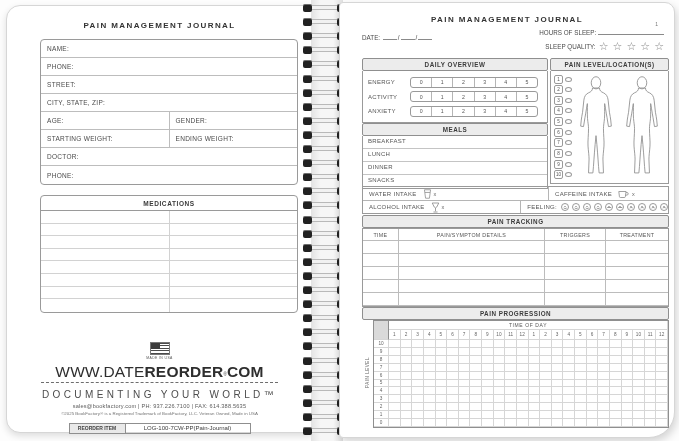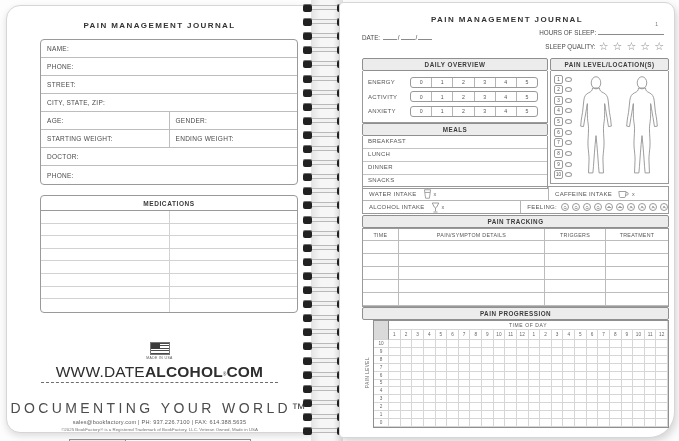--- a/index.html
+++ b/index.html
@@ -37,21 +37,21 @@
   .meds-cell + .meds-cell { border-left:1px solid #d2d2d2; }
 
   .pl-footer { position:absolute; left:0; right:0; top:336px; text-align:center; }
   .flag { width:20px; height:13px; margin:0 auto; position:relative; background:repeating-linear-gradient(#4a4a4a 0 1px, #fff 1px 2.4px); border:1px solid #777; }
   .flag .field { position:absolute; left:0; top:0; width:9px; height:6px; background:#3c3c3c; }
   .made-in { font-size:3.4px; letter-spacing:.4px; color:#555; margin-top:1px; }
   .url-line { margin-top:3px; font-size:15.5px; letter-spacing:.2px; color:#2e2e2e; }
   .url-line .bold { font-weight:bold; }
   .regdot { display:inline-block; font-size:4.5px; line-height:3.5px; vertical-align:baseline; transform:translateY(-1px); color:#2e2e2e; }
   .footer-divider { width:237px; margin:1px auto 0; border-bottom:1px dashed #6d6d6d; }
-  .tagline { margin-top:17px; font-size:14px; letter-spacing:3.4px; color:#4c4c4c; }
+  .tagline { margin-top:6px; font-size:10px; letter-spacing:3.4px; color:#4c4c4c; }
   .contact { margin-top:3px; font-size:5.6px; color:#5c5c5c; letter-spacing:.2px; }
   .copyright { margin-top:2px; font-size:4.4px; color:#757575; }
   .reorder { display:inline-flex; margin-top:3px; width:182px; height:11px; border:1px solid #8f8f8f; }
   .reorder-label { width:56px; background:#e9e9e9; border-right:1px solid #8f8f8f; font-size:5px; font-weight:bold; display:flex; align-items:center; justify-content:center; color:#444; }
   .reorder-value { flex:1; font-size:6px; display:flex; align-items:center; justify-content:center; color:#3c3c3c; }
 
   
   .pr-title { top:12px; }
   .page-num { position:absolute; right:16px; top:18px; font-size:5px; color:#777; }
   .date-row { position:absolute; left:22px; top:31px; font-size:6.3px; color:#4a4a4a; }
@@ -189,21 +189,21 @@
             <div class="meds-cell"></div>
           </div>
         </div>
     </div>
 
     <div class="pl-footer">
       <div class="flag">
           <div class="field"></div>
         </div>
       <div class="made-in">MADE IN USA</div>
-      <div class="url-line"><span>WWW.DATE</span><span class="bold">ALCOHOL</span><span class="regdot">®</span><span class="bold">COM</span></div>
+      <div class="url-line"><span>WWW.DATE</span><span class="bold">REORDER</span><span class="regdot">®</span><span class="bold">COM</span></div>
       <div class="footer-divider"></div>
       <div class="tagline">DOCUMENTING YOUR WORLD™</div>
       <div class="contact">sales@bookfactory.com   |   PH: 937.226.7100   |   FAX: 614.388.5635</div>
       <div class="copyright">©2025 BookFactory® is a Registered Trademark of BookFactory, LLC. Veteran Owned, Made in USA</div>
       <div class="reorder">
         <div class="reorder-label">REORDER ITEM</div>
         <div class="reorder-value">LOG-100-7CW-PP(Pain-Journal)</div>
       </div>
     </div>
   </div>

